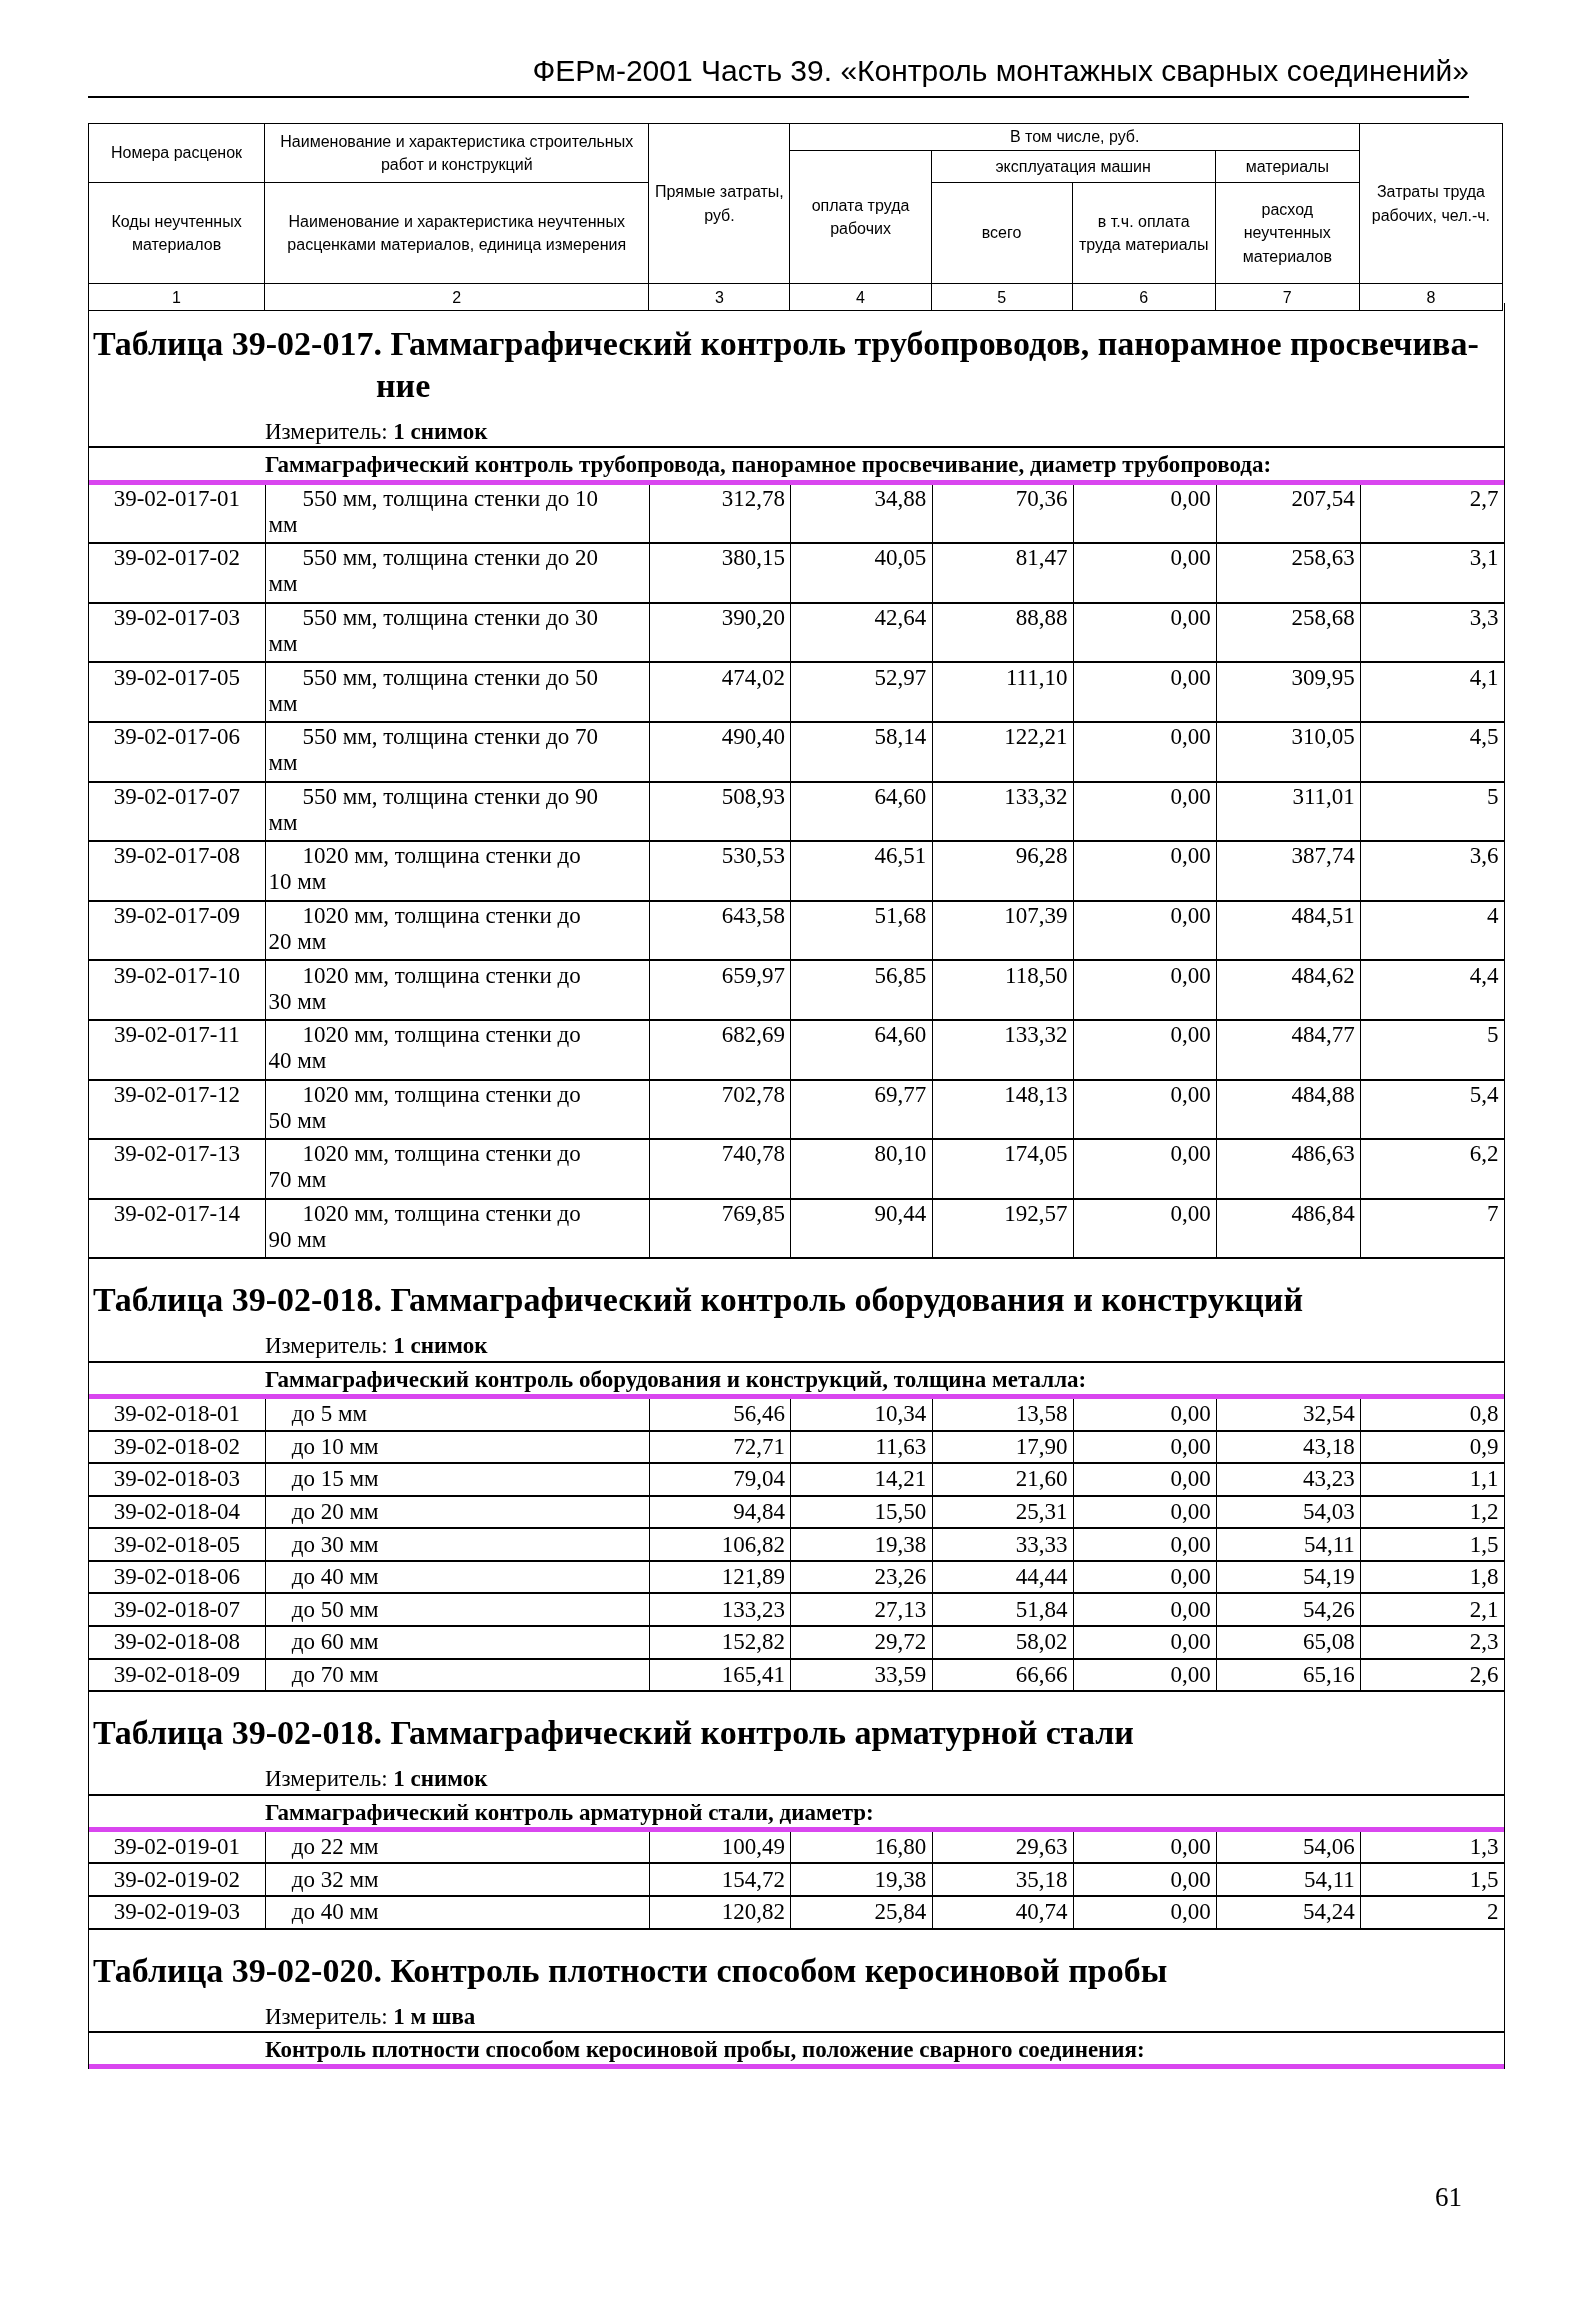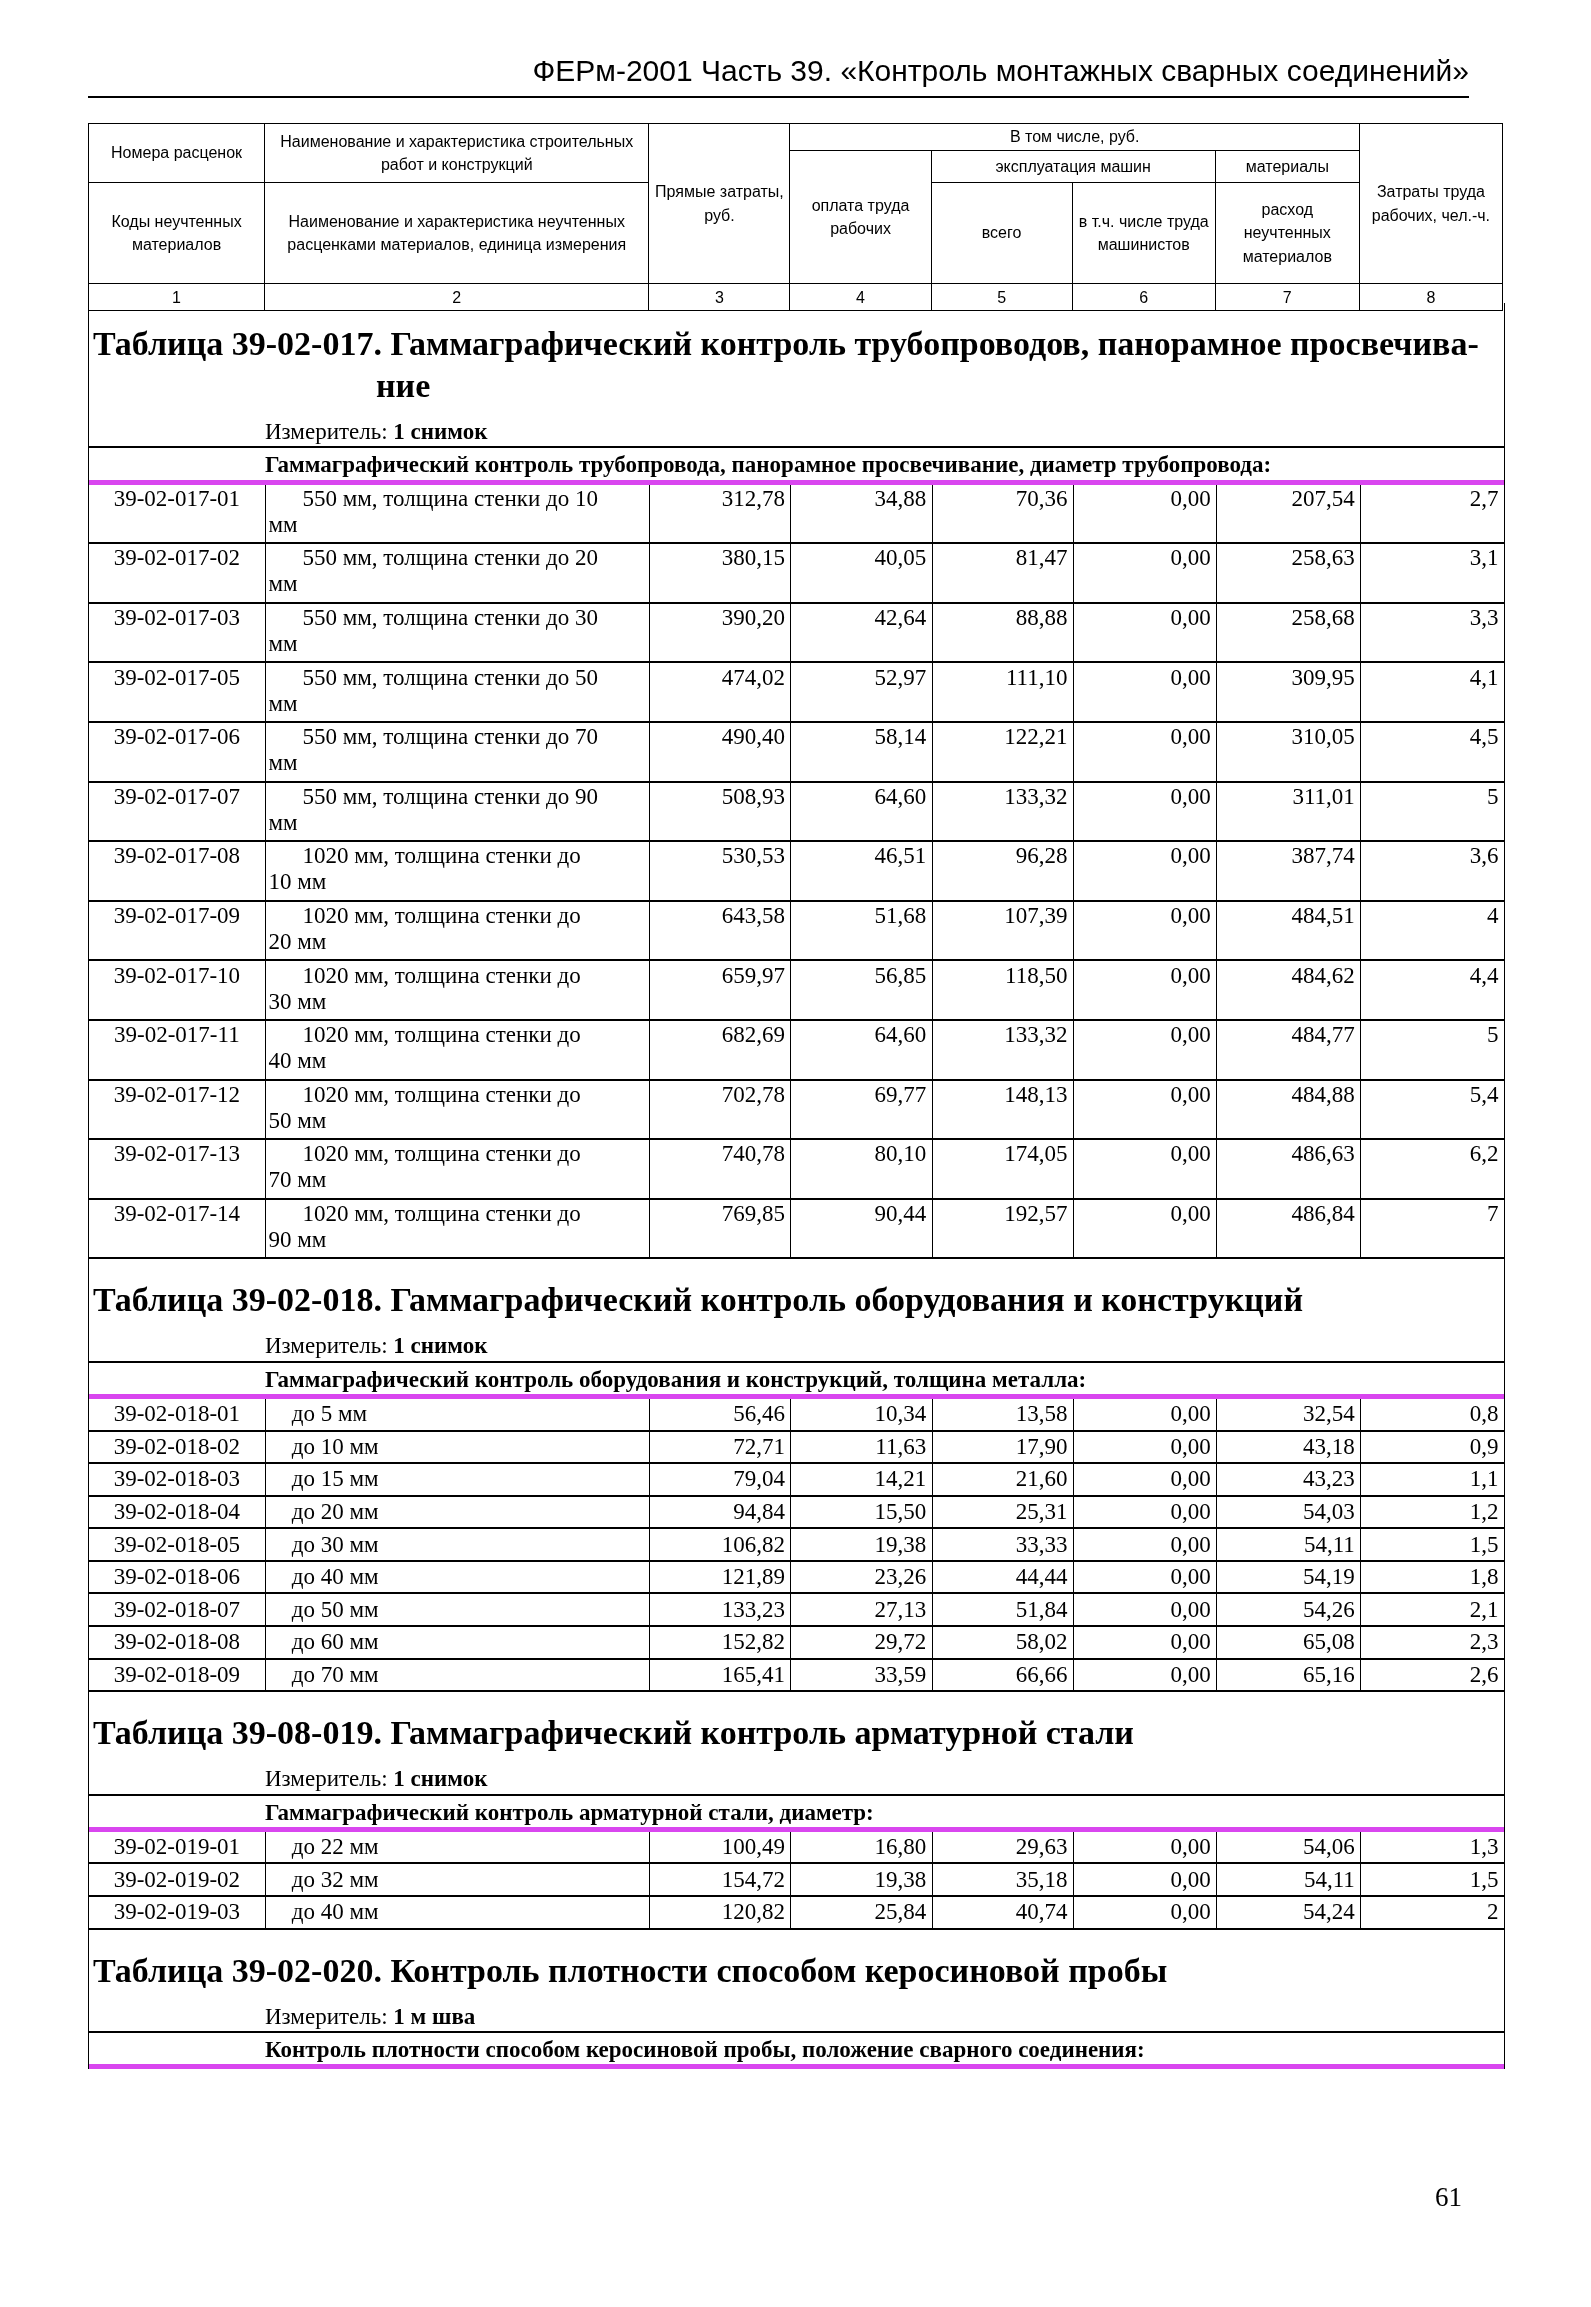--- a/index.html
+++ b/index.html
@@ -87,21 +87,21 @@
   </tr>
   <tr style="height:32px">
     <td rowspan="3">оплата труда рабочих</td>
     <td colspan="2">эксплуатация машин</td>
     <td>материалы</td>
   </tr>
   <tr style="height:13.5px">
     <td rowspan="2">Коды неучтенных материалов</td>
     <td rowspan="2">Наименование и характеристика неучтенных расценками материалов, единица измерения</td>
     <td rowspan="2">всего</td>
-    <td rowspan="2">в т.ч. числе труда машинистов</td>
+    <td rowspan="2">в т.ч. оплата труда материалы</td>
     <td rowspan="2">расход неучтенных материалов</td>
   </tr>
   <tr style="height:88px"></tr>
   <tr style="height:27px">
     <td>1</td>
     <td>2</td>
     <td>3</td>
     <td>4</td>
     <td>5</td>
     <td>6</td>
@@ -376,21 +376,21 @@
             <td class="num">66,66</td>
             <td class="num">0,00</td>
             <td class="num">65,16</td>
             <td class="num">2,6</td>
           </tr>
         </tbody>
     </table>
   </section>
 
   <section>
-    <div class="section-title">Таблица 39-08-019. Гаммаграфический контроль арматурной стали</div>
+    <div class="section-title">Таблица 39-02-018. Гаммаграфический контроль арматурной стали</div>
     <div class="meter">
       <span>Измеритель:</span>
       <b>1 снимок</b>
     </div>
     <div class="group-head">Гаммаграфический контроль арматурной стали, диаметр:</div>
     <table class="rates short" id="t2">
       <colgroup>
         <col style="width:176px">
           <col style="width:384px">
           <col style="width:141px">

